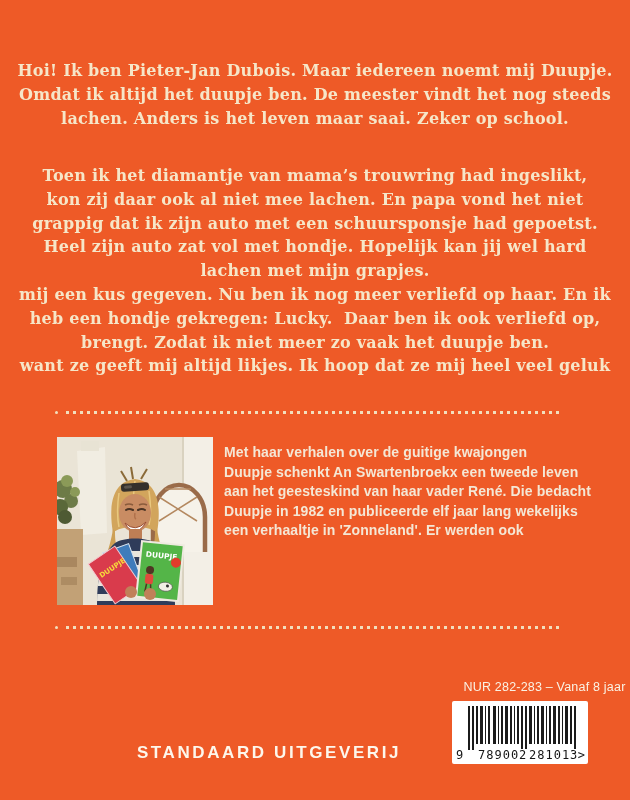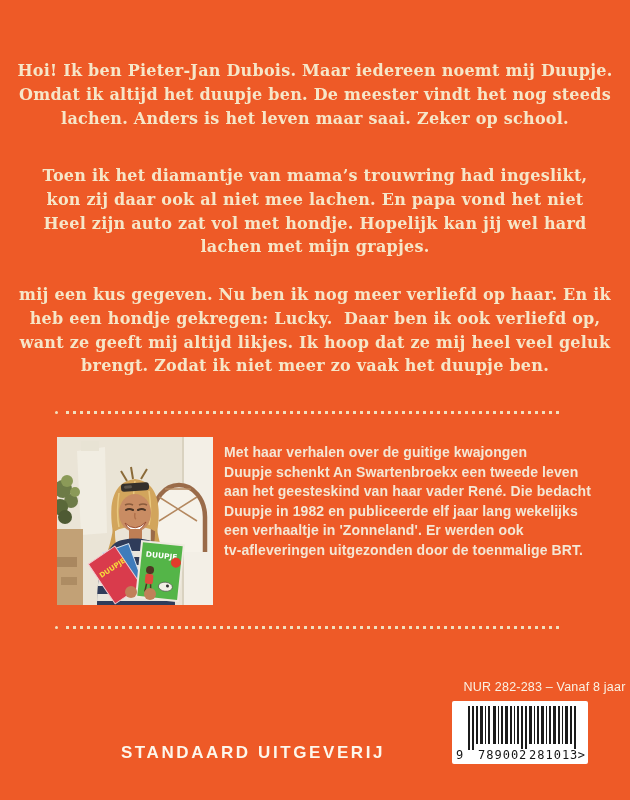--- a/index.html
+++ b/index.html
@@ -57,48 +57,49 @@
   .barcode .bc-digit{
     position:absolute;bottom:3px;
     font-family:"DejaVu Sans Mono", monospace;
     font-size:12px;color:#141414;background:#FFFFFF;line-height:12px;
   }
   .barcode .d-left{left:4px;}
   .barcode .d-g1{left:26px;letter-spacing:1px;}
   .barcode .d-g2{left:77px;letter-spacing:1px;}
   .barcode .d-arrow{right:3px;background:transparent;}
   .publisher{
-    position:absolute;left:0;top:743px;width:506px;text-align:center;
+    position:absolute;left:16px;top:743px;width:506px;text-align:center;
     font-family:"Liberation Sans", sans-serif;font-weight:bold;
     font-size:17px;letter-spacing:2.6px;color:#FDF7EC;
   }
 </style>
 </head>
 <body>
 
 <div class="page">
 
   <div class="para" id="p1">
     <div class="line">Hoi! Ik ben Pieter-Jan Dubois. Maar iedereen noemt mij Duupje.</div>
     <div class="line">Omdat ik altijd het duupje ben. De meester vindt het nog steeds</div>
     <div class="line">lachen. Anders is het leven maar saai. Zeker op school.</div>
   </div>
 
   <div class="para" id="p2">
     <div class="line">Toen ik het diamantje van mama’s trouwring had ingeslikt,</div>
     <div class="line">kon zij daar ook al niet mee lachen. En papa vond het niet</div>
+    <div class="line">grappig dat ik zijn auto met een schuursponsje had gepoetst.</div>
     <div class="line">Heel zijn auto zat vol met hondje. Hopelijk kan jij wel hard</div>
     <div class="line">lachen met mijn grapjes.</div>
   </div>
 
   <div class="para" id="p3">
     <div class="line">mij een kus gegeven. Nu ben ik nog meer verliefd op haar. En ik</div>
     <div class="line">heb een hondje gekregen: Lucky.  Daar ben ik ook verliefd op,</div>
+    <div class="line">brengt. Zodat ik niet meer zo vaak het duupje ben.</div>
     <div class="line">want ze geeft mij altijd likjes. Ik hoop dat ze mij heel veel geluk</div>
-    <div class="line">brengt. Zodat ik niet meer zo vaak het duupje ben.</div>
   </div>
 
   <div class="divider" id="divider1">
     <span class="lone-dot"></span>
     <span class="dots"></span>
   </div>
 
   <div class="photo">
     <svg width="156" height="168" viewBox="0 0 156 168">
 
@@ -181,21 +182,20 @@
       <circle cx="93" cy="157" r="6" fill="#C08059"></circle>
     </svg>
   </div>
 
   <div class="bio">
     <div class="bio-line">Met haar verhalen over de guitige kwajongen</div>
     <div class="bio-line">Duupje schenkt An Swartenbroekx een tweede leven</div>
     <div class="bio-line">aan het geesteskind van haar vader René. Die bedacht</div>
     <div class="bio-line">Duupje in 1982 en publiceerde elf jaar lang wekelijks</div>
     <div class="bio-line">een verhaaltje in 'Zonneland'. Er werden ook</div>
-    <div class="bio-line">tv-afleveringen uitgezonden door de toenmalige BRT.</div>
   </div>
 
   <div class="divider" id="divider2">
     <span class="lone-dot"></span>
     <span class="dots"></span>
   </div>
 
   <div class="nur">NUR 282-283 – Vanaf 8 jaar</div>
 
   <div class="barcode">

